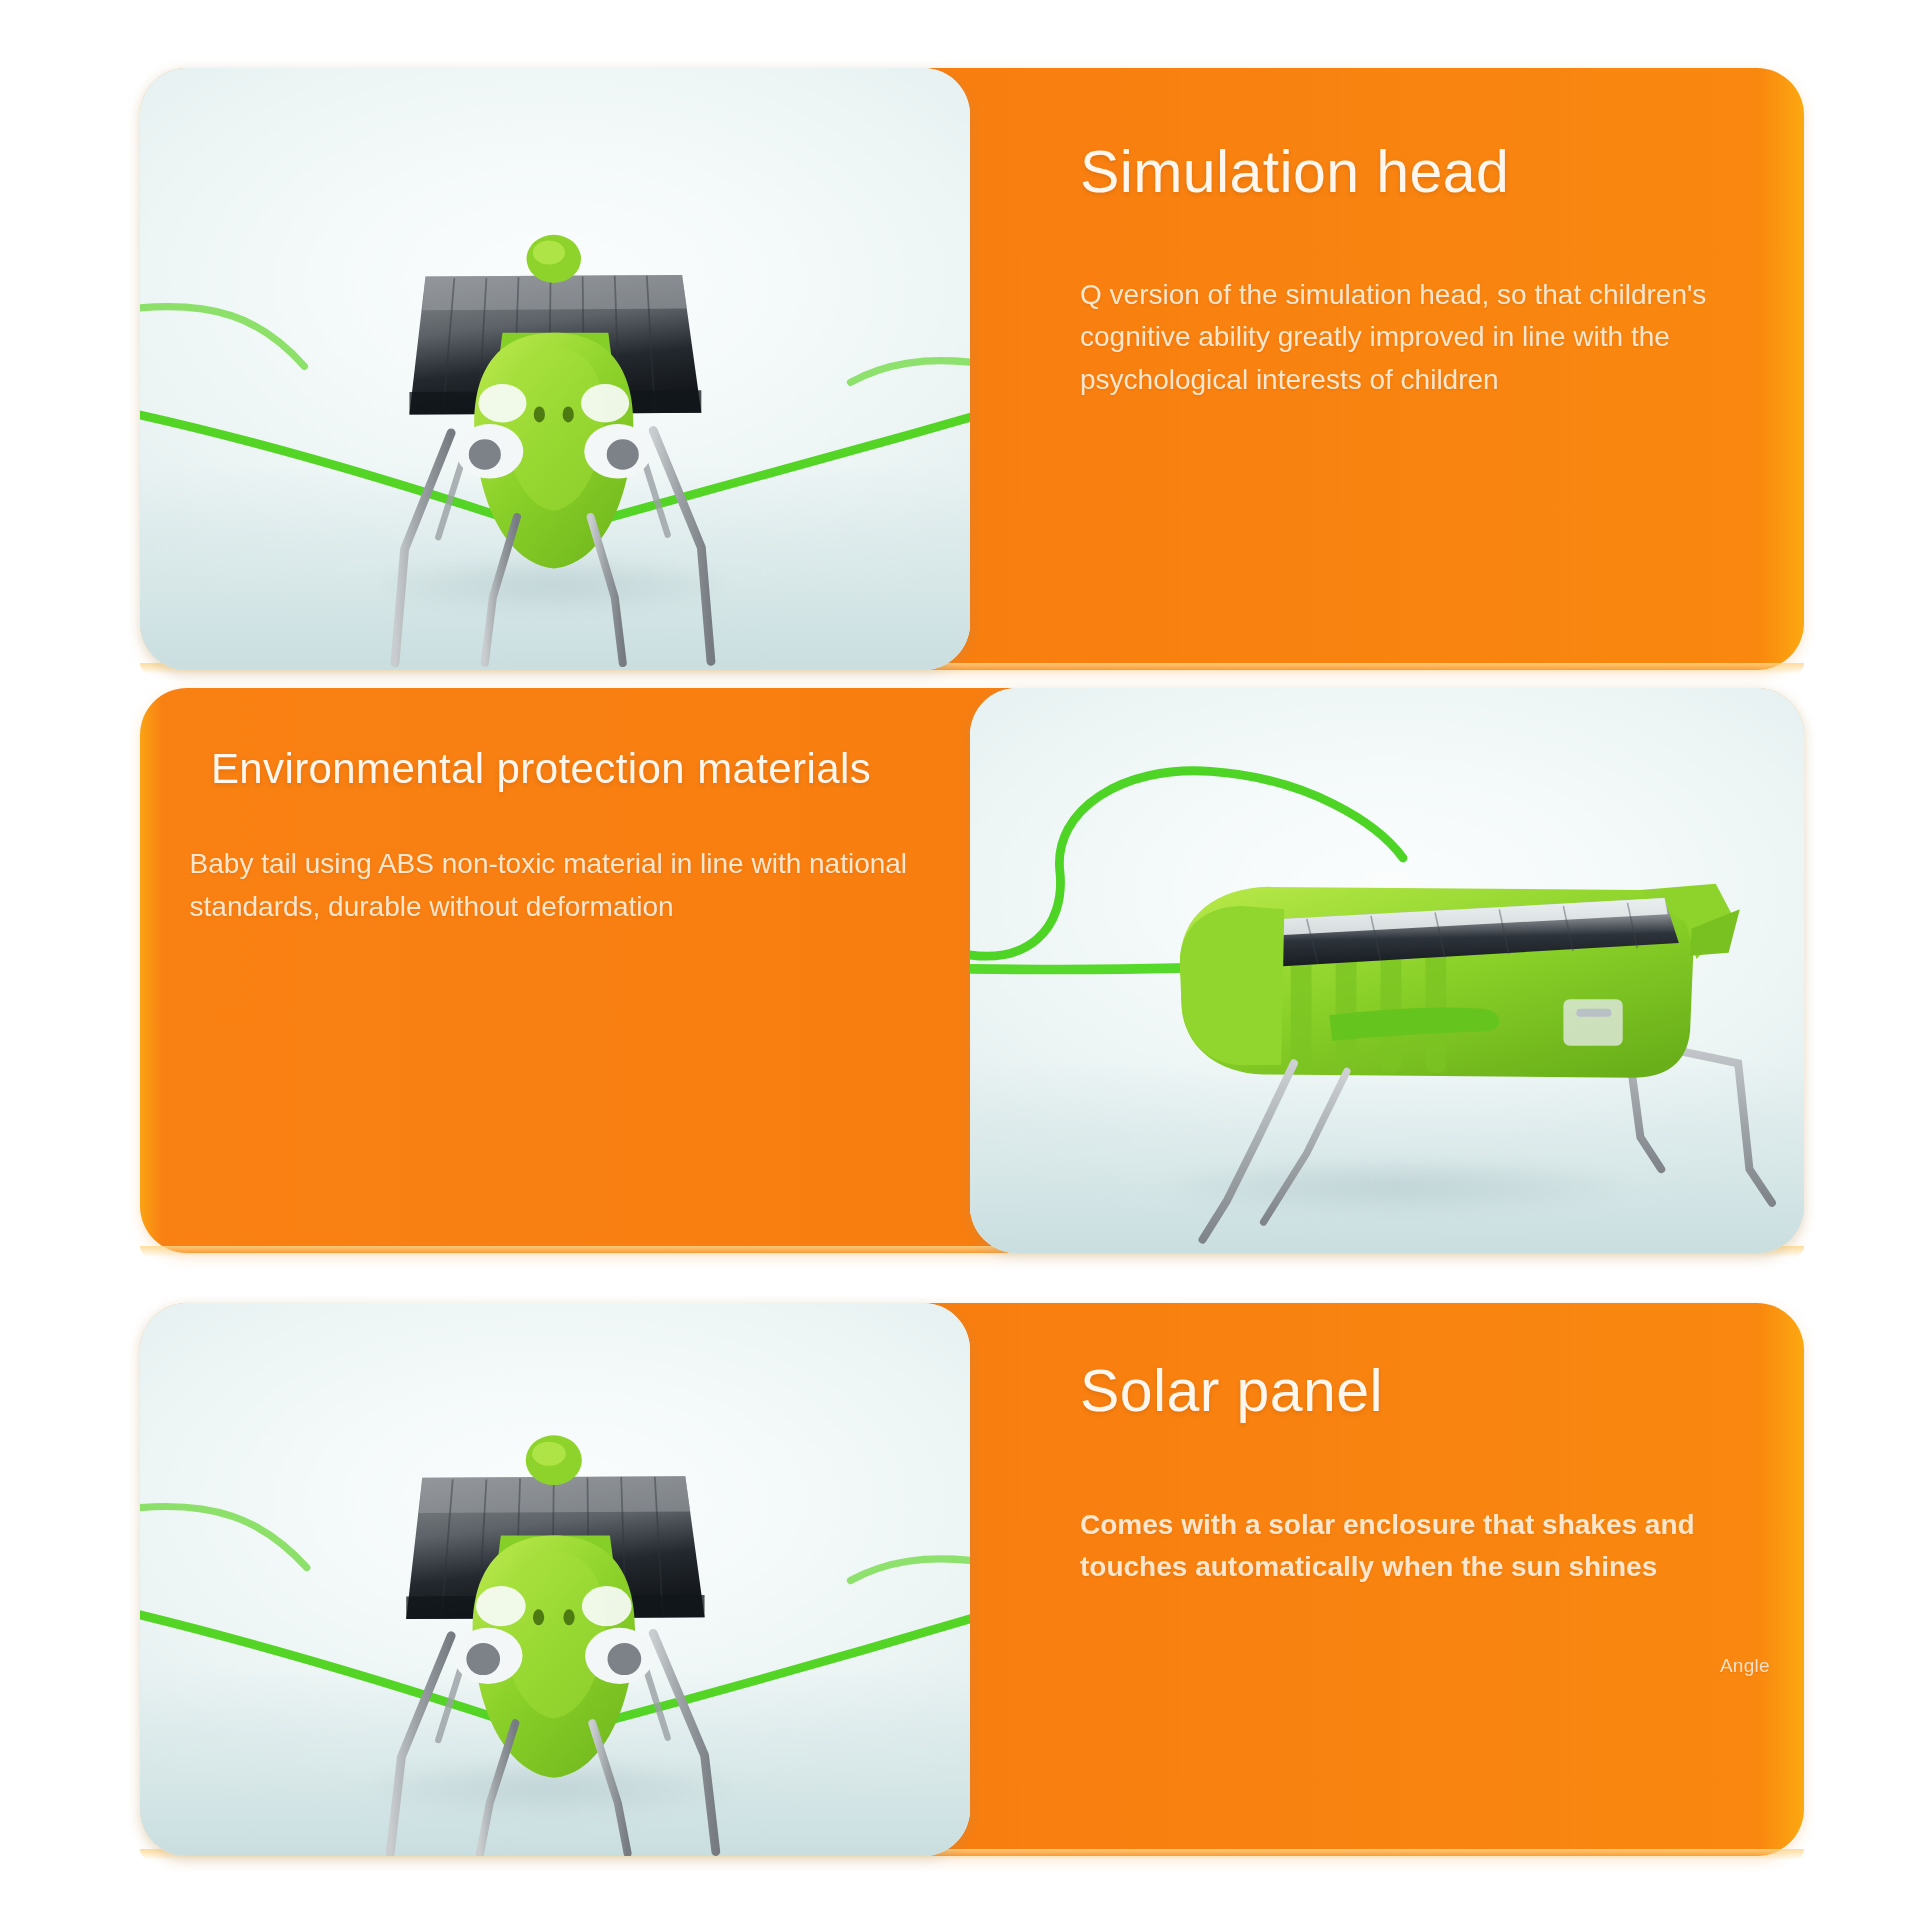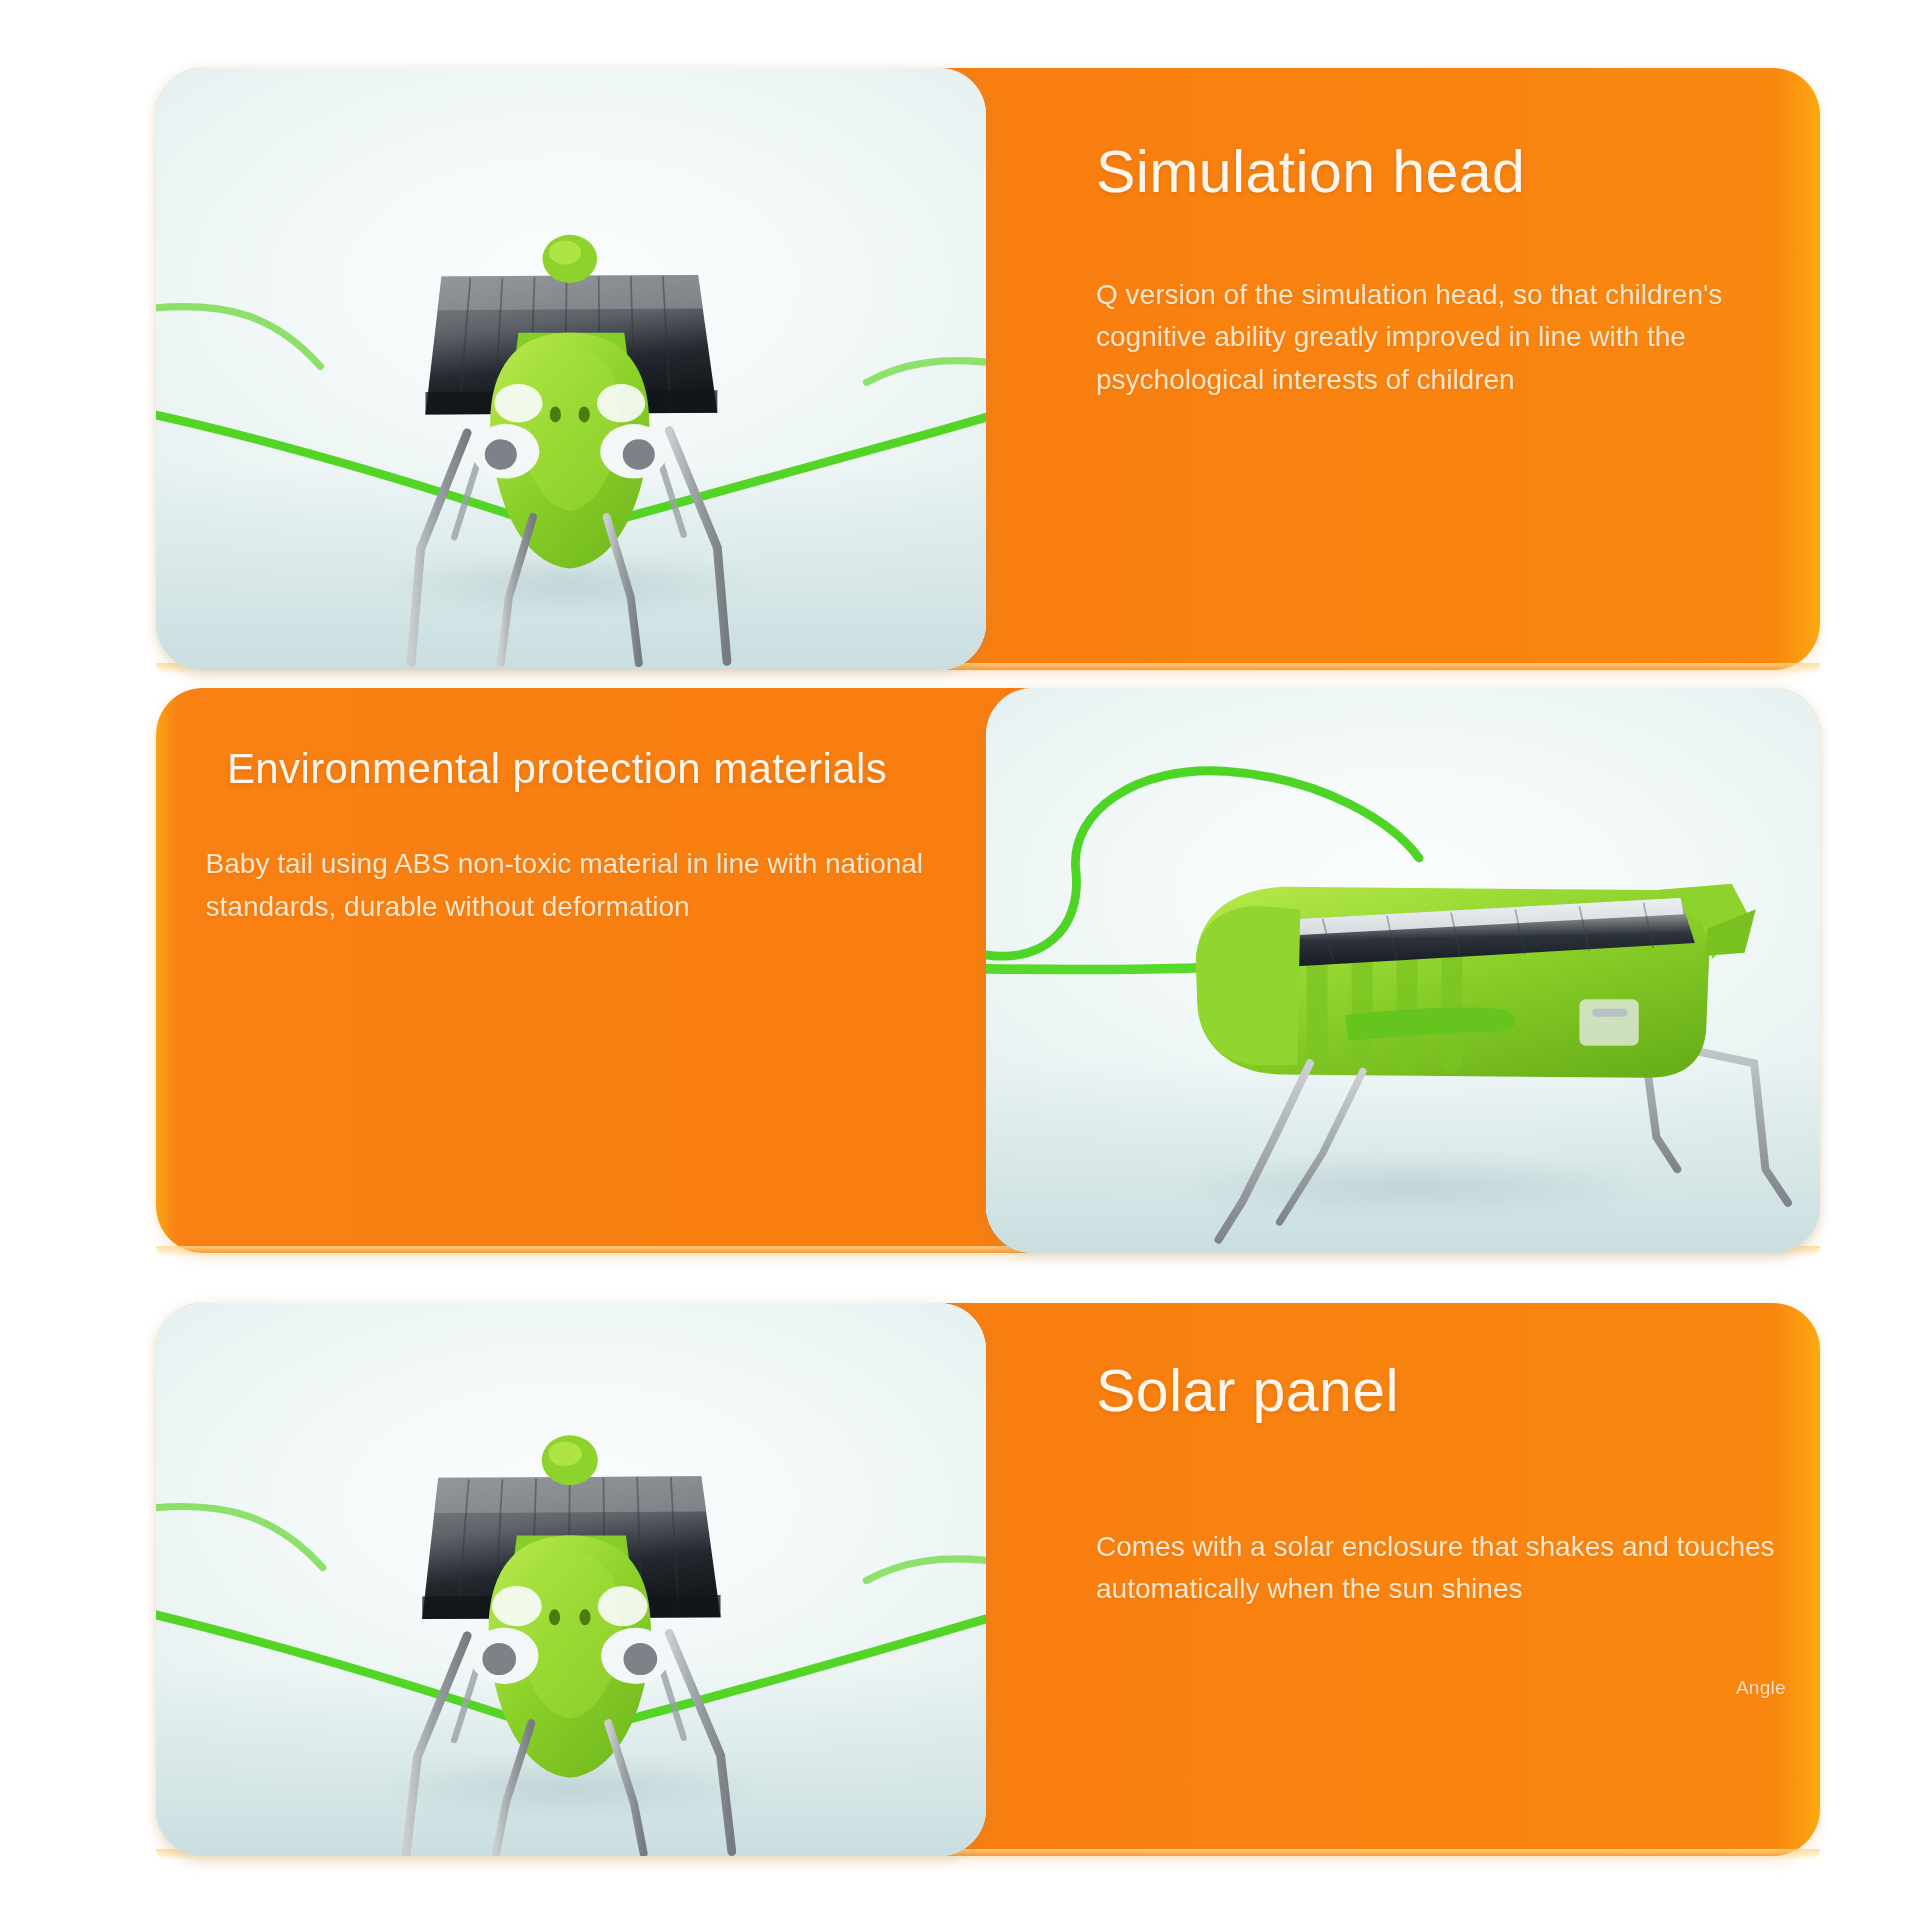--- a/index.html
+++ b/index.html
@@ -15,21 +15,21 @@
   .board {
     position: relative;
     width: 1925px;
     height: 1925px;
     background: #ffffff;
   }
 
   
   .panel {
     position: absolute;
-    left: 156px;
+    left: 140px;
     width: 1664px;
   }
 
   .panel-1 { top: 68px;   height: 602px; }
   .panel-2 { top: 688px;  height: 565px; }
   .panel-3 { top: 1303px; height: 553px; }
 
   
   .orange-card {
     position: absolute;
@@ -91,21 +91,21 @@
 
   .body-text {
     color: #FDE6CE;
     font-size: 28px;
     line-height: 1.52;
     font-weight: 400;
     text-shadow: 0 0.8px 2.4px rgba(170,80,0,0.22);
   }
   .tb-1 .body-text { margin-top: 69px; }
   .tb-2 .body-text { margin-top: 49px; text-align: left; padding-left: 17.6px; }
-  .tb-3 .body-text { margin-top: 102px; }
+  .tb-3 .body-text { margin-top: 80px; font-weight: bold; }
 
   .angle-note {
     color: #FAE0C6;
     font-size: 19px;
     margin-top: 66px;
     letter-spacing: 0.3px;
     text-shadow: 0 0.8px 1.6px rgba(170,80,0,0.2);
     text-align: right;
   }
 

